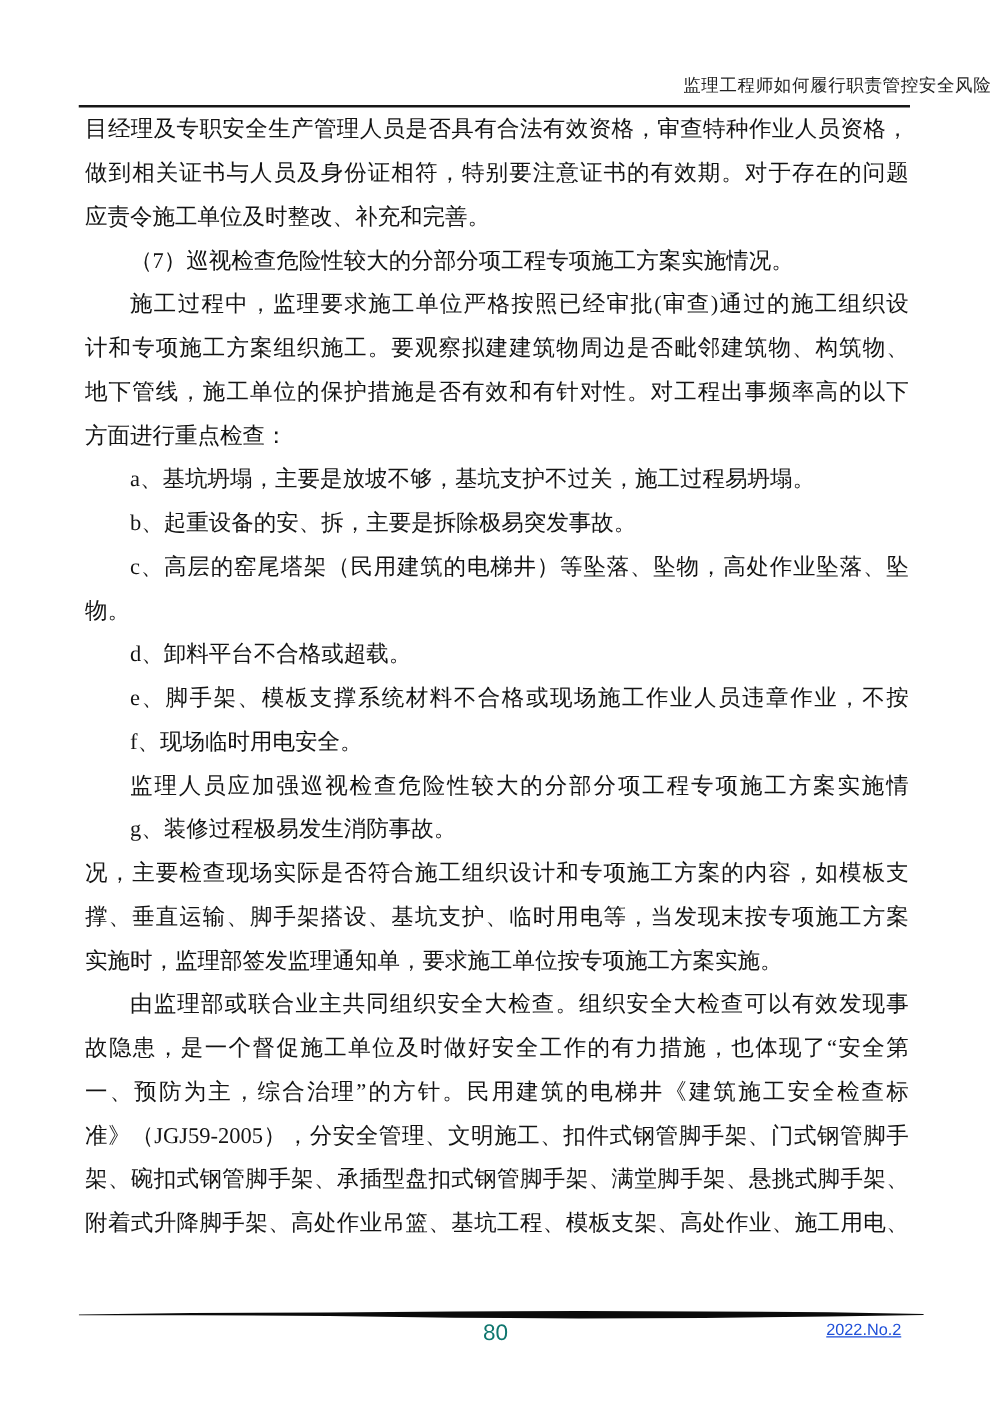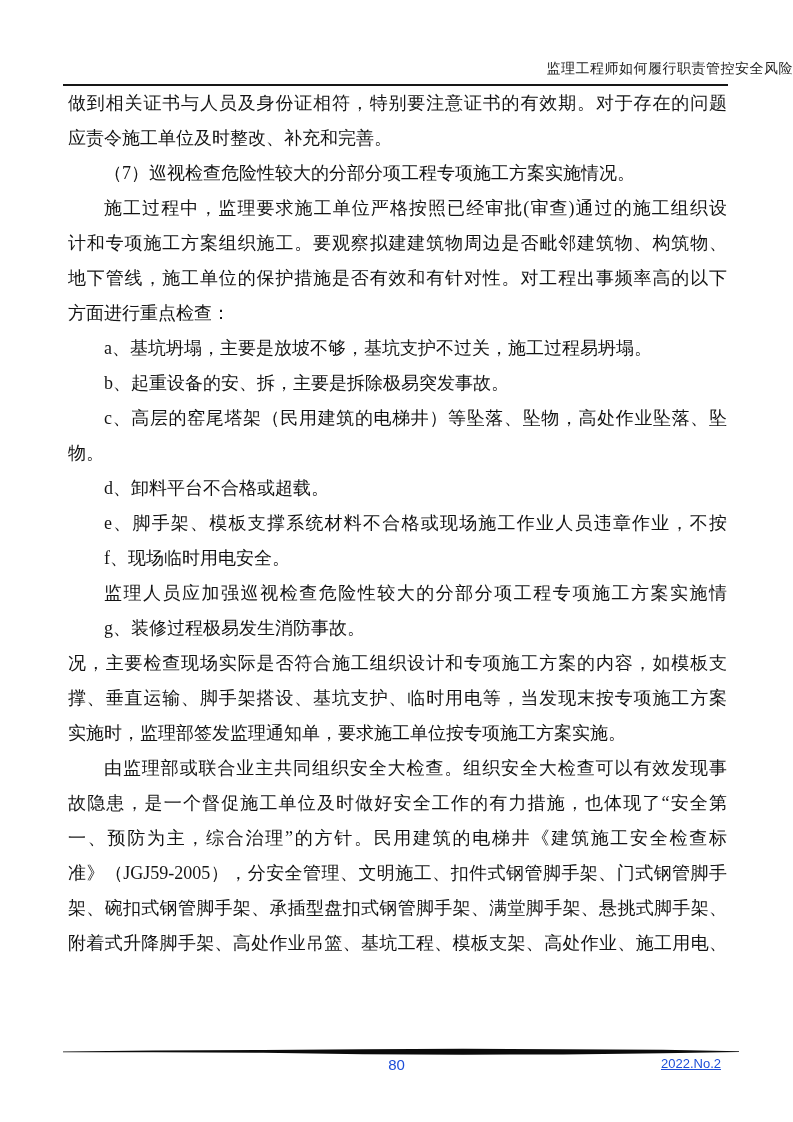--- a/index.html
+++ b/index.html
@@ -66,22 +66,22 @@
     width: 676px;
     height: 10px;
   }
   .page-number {
     position: absolute;
     top: 1056px;
     left: 0;
     width: 100%;
     text-align: center;
     font-family: "Liberation Sans", sans-serif;
-    font-size: 15px;
-    color: #1d4ed8;
+    font-size: 18px;
+    color: #0f766e;
   }
   .issue-number {
     position: absolute;
     top: 1056px;
     right: 72px;
     font-family: "Liberation Sans", sans-serif;
     font-size: 13px;
     color: #1d4ed8;
     text-decoration: underline;
   }
@@ -89,20 +89,21 @@
 </head>
 <body>
 
 <div class="page">
 
   <div class="running-title">监理工程师如何履行职责管控安全风险</div>
 
   <div class="header-rule"></div>
 
   <div class="body-text">
+    <div class="ln">目经理及专职安全生产管理人员是否具有合法有效资格，审查特种作业人员资格，</div>
     <div class="ln">做到相关证书与人员及身份证相符，特别要注意证书的有效期。对于存在的问题</div>
     <div class="ln end">应责令施工单位及时整改、补充和完善。</div>
     <div class="ln ind end">（7）巡视检查危险性较大的分部分项工程专项施工方案实施情况。</div>
     <div class="ln ind">施工过程中，监理要求施工单位严格按照已经审批(审查)通过的施工组织设</div>
     <div class="ln">计和专项施工方案组织施工。要观察拟建建筑物周边是否毗邻建筑物、构筑物、</div>
     <div class="ln">地下管线，施工单位的保护措施是否有效和有针对性。对工程出事频率高的以下</div>
     <div class="ln end">方面进行重点检查：</div>
     <div class="ln ind end">a、基坑坍塌，主要是放坡不够，基坑支护不过关，施工过程易坍塌。</div>
     <div class="ln ind end">b、起重设备的安、拆，主要是拆除极易突发事故。</div>
     <div class="ln ind">c、高层的窑尾塔架（民用建筑的电梯井）等坠落、坠物，高处作业坠落、坠</div>

